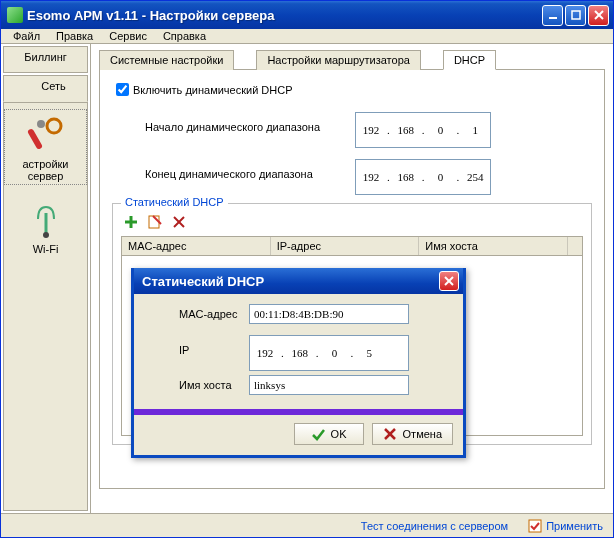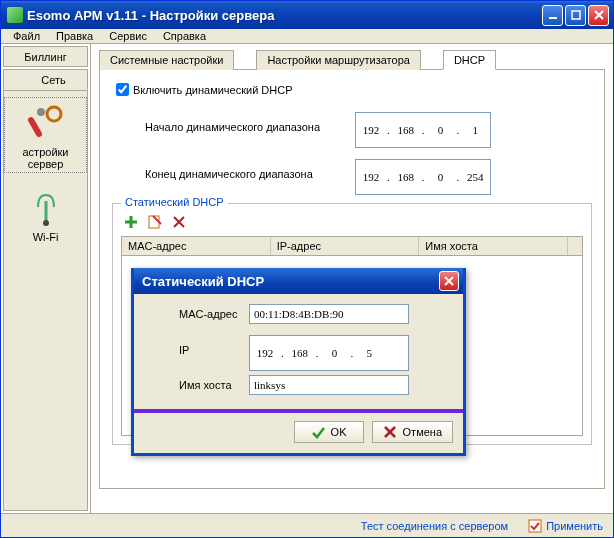--- a/index.html
+++ b/index.html
@@ -71,21 +71,21 @@
   position: relative;
 }
 .sidebar {
   width: 90px;
   background: #fff;
   border-right: 1px solid #aca899;
   display: flex;
   flex-direction: column;
 }
 .side-tab-header {
-  height: 21px;
+  height: 27px;
   line-height: 21px;
   text-align: center;
   border: 1px solid #aca899;
   background: #ece9d8;
   margin: 2px 2px 0 2px;
 }
 .side-tab-header.active {
   background: #ece9d8;
   border-bottom: 1px solid #ece9d8;
   padding-left: 16px;
@@ -225,21 +225,21 @@
   padding: 1px 4px;
   width: 160px;
   font-family: Tahoma;
   font-size: 11px;
 }
 .dlg-buttons {
   display: flex;
   justify-content: flex-end;
   gap: 8px;
   padding: 8px 10px 10px;
-  border-top: 4px solid #6d28d9;
+  border-top: 6px solid #6d28d9;
 }
 .btn {
   border: 1px solid #aca899;
   background: linear-gradient(to bottom,#fff,#ece9d8);
   padding: 3px 10px;
   display: flex;
   align-items: center;
   gap: 6px;
   cursor: pointer;
   min-width: 70px;

